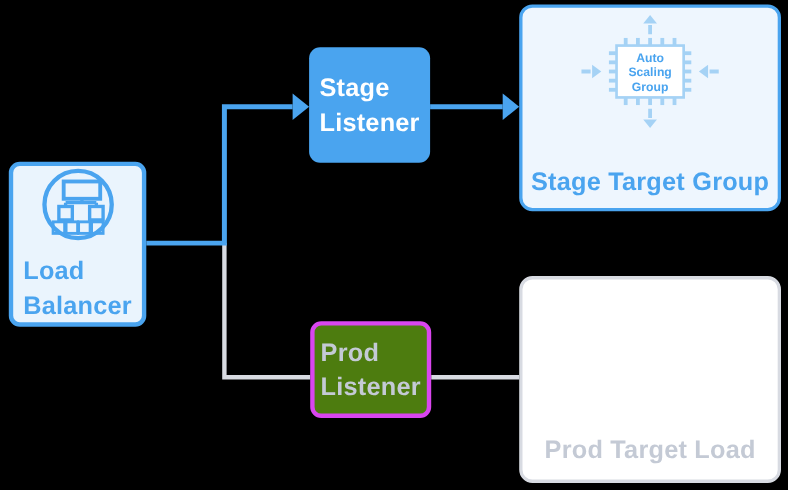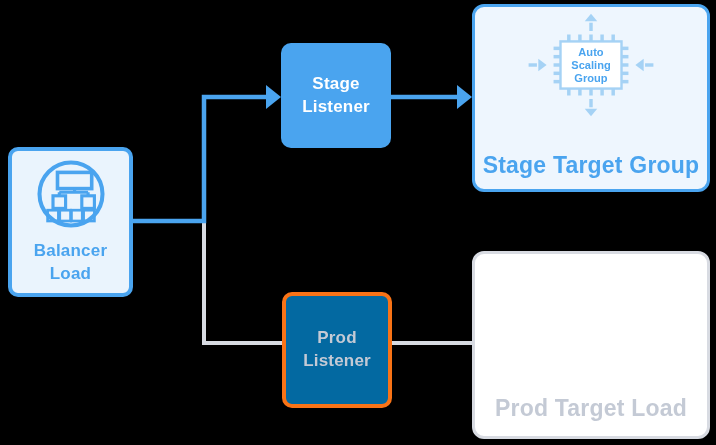--- a/index.html
+++ b/index.html
@@ -13,35 +13,35 @@
   .node-lb{
     left:8px;top:147px;width:125px;height:150px;
     background:#EAF4FD;border:4px solid #4AA4EF;border-radius:10px;
     justify-content:center;gap:10px;
   }
   .node-stage-listener{
     left:281px;top:43px;width:110px;height:105px;
     background:#4AA4EF;border-radius:10px;justify-content:center;
   }
   .node-prod-listener{
-    left:282px;top:292px;width:110px;height:116px;
-    background:#0369a1;border:4px solid #f97316;border-radius:10px;justify-content:center;
+    left:282px;top:292px;width:110px;height:88px;
+    background:#4d7c0f;border:4px solid #d946ef;border-radius:10px;justify-content:center;
   }
   .node-stage-tg{
     left:472px;top:4px;width:238px;height:188px;
     background:#EEF6FE;border:3px solid #4AA4EF;border-radius:12px;
     justify-content:space-between;padding:6px 0 10px 0;gap:35px;
   }
   .node-prod-tg{
     left:472px;top:251px;width:238px;height:188px;
     background:#FFFFFF;border:3px solid #D8DBE2;border-radius:12px;
     justify-content:flex-end;padding-bottom:14px;
   }
   .node-label{
-    font-size:17px;font-weight:700;line-height:1.35;text-align:center;letter-spacing:0.2px;
+    font-size:23px;font-weight:700;line-height:1.35;letter-spacing:0.2px;
   }
   .label-blue{color:#4AA4EF;}
   .label-white{color:#FFFFFF;}
   .label-gray{color:#C4CAD5;}
   .tg-title{
     font-size:23px;font-weight:700;text-align:center;letter-spacing:0.2px;
   }
 </style>
 </head>
 <body>
@@ -67,22 +67,22 @@
       <rect x="25" y="16" width="38" height="18" fill="none" stroke="#4AA4EF" stroke-width="4"></rect>
       <path d="M44 34 V38 M27 38 H59 M27 38 V42 M59 38 V42" fill="none" stroke="#4AA4EF" stroke-width="3.5"></path>
       <rect x="20" y="42" width="14" height="14" fill="none" stroke="#4AA4EF" stroke-width="3.5"></rect>
       <rect x="52" y="42" width="14" height="14" fill="none" stroke="#4AA4EF" stroke-width="3.5"></rect>
       <rect x="14" y="58" width="12" height="12" fill="none" stroke="#4AA4EF" stroke-width="3"></rect>
       <rect x="27.5" y="58" width="12" height="12" fill="none" stroke="#4AA4EF" stroke-width="3"></rect>
       <rect x="40.5" y="58" width="12" height="12" fill="none" stroke="#4AA4EF" stroke-width="3"></rect>
       <rect x="54" y="58" width="12" height="12" fill="none" stroke="#4AA4EF" stroke-width="3"></rect>
     </svg>
     <div class="node-label label-blue">
+      <div>Load</div>
       <div>Balancer</div>
-      <div>Load</div>
     </div>
   </div>
 
   <div class="node node-stage-listener">
     <div class="node-label label-white">
       <div>Stage</div>
       <div>Listener</div>
     </div>
   </div>
 

